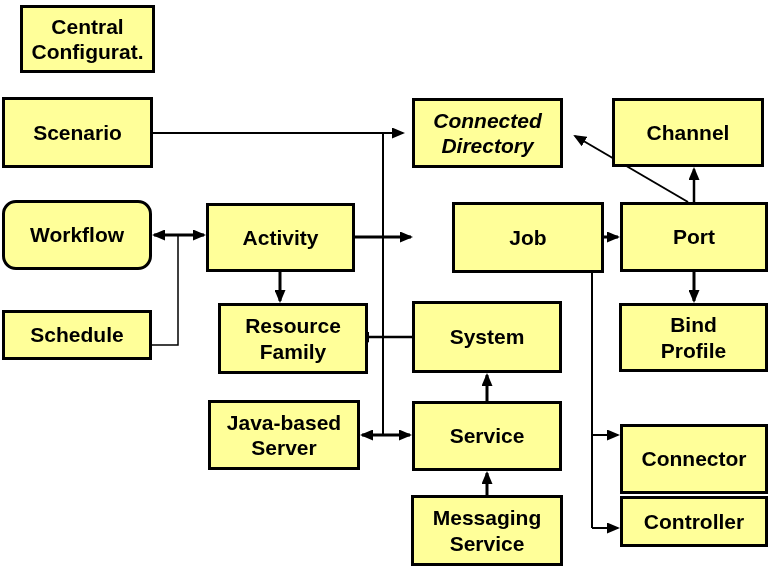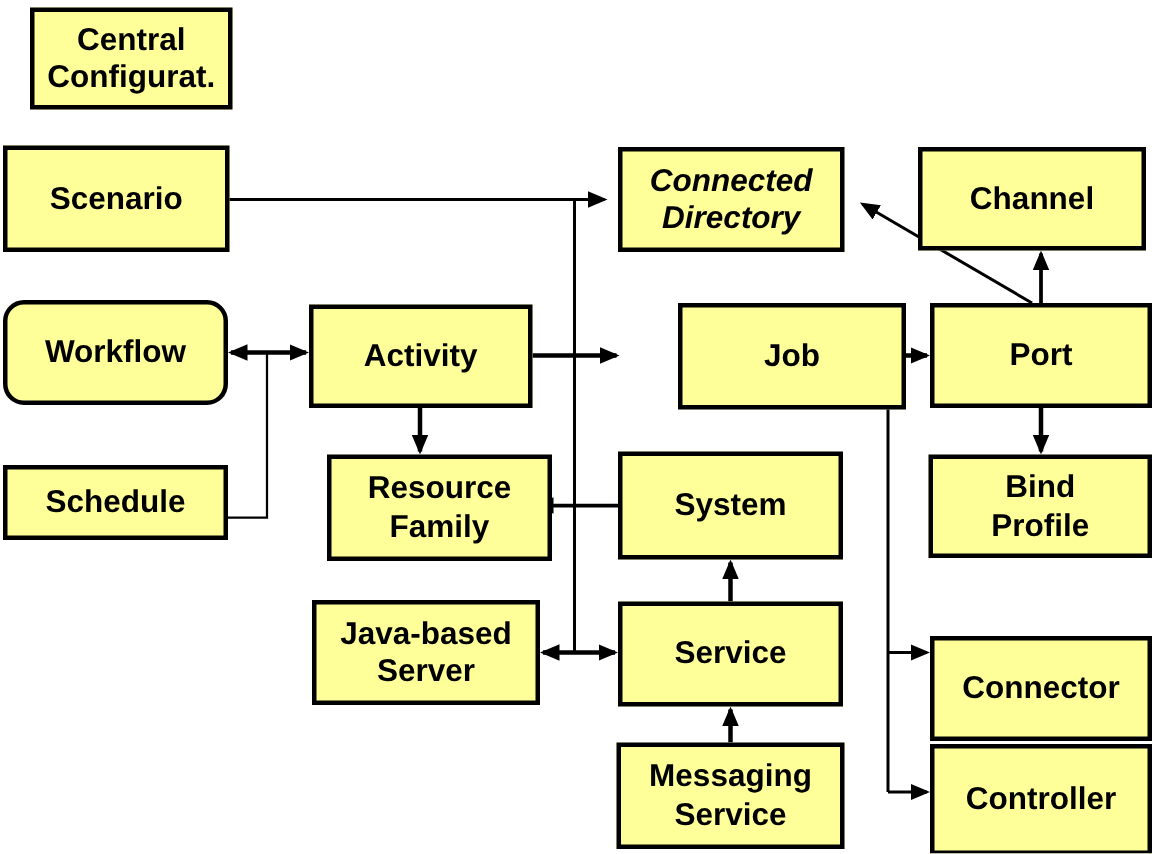--- a/index.html
+++ b/index.html
@@ -118,17 +118,17 @@
 
   <div class="node" style="left:619px;top:303px;width:149px;height:69px;">
     <span>Bind
 Profile</span>
   </div>
 
   <div class="node" style="left:620px;top:400px;width:148px;height:70px;margin-top:24px;">
     <span>Connector</span>
   </div>
 
-  <div class="node" style="left:620px;top:496px;width:148px;height:74px;">
+  <div class="node" style="left:620px;top:496px;width:148px;height:51px;">
     <span>Controller</span>
   </div>
 
 </div>
 
 </body></html>

